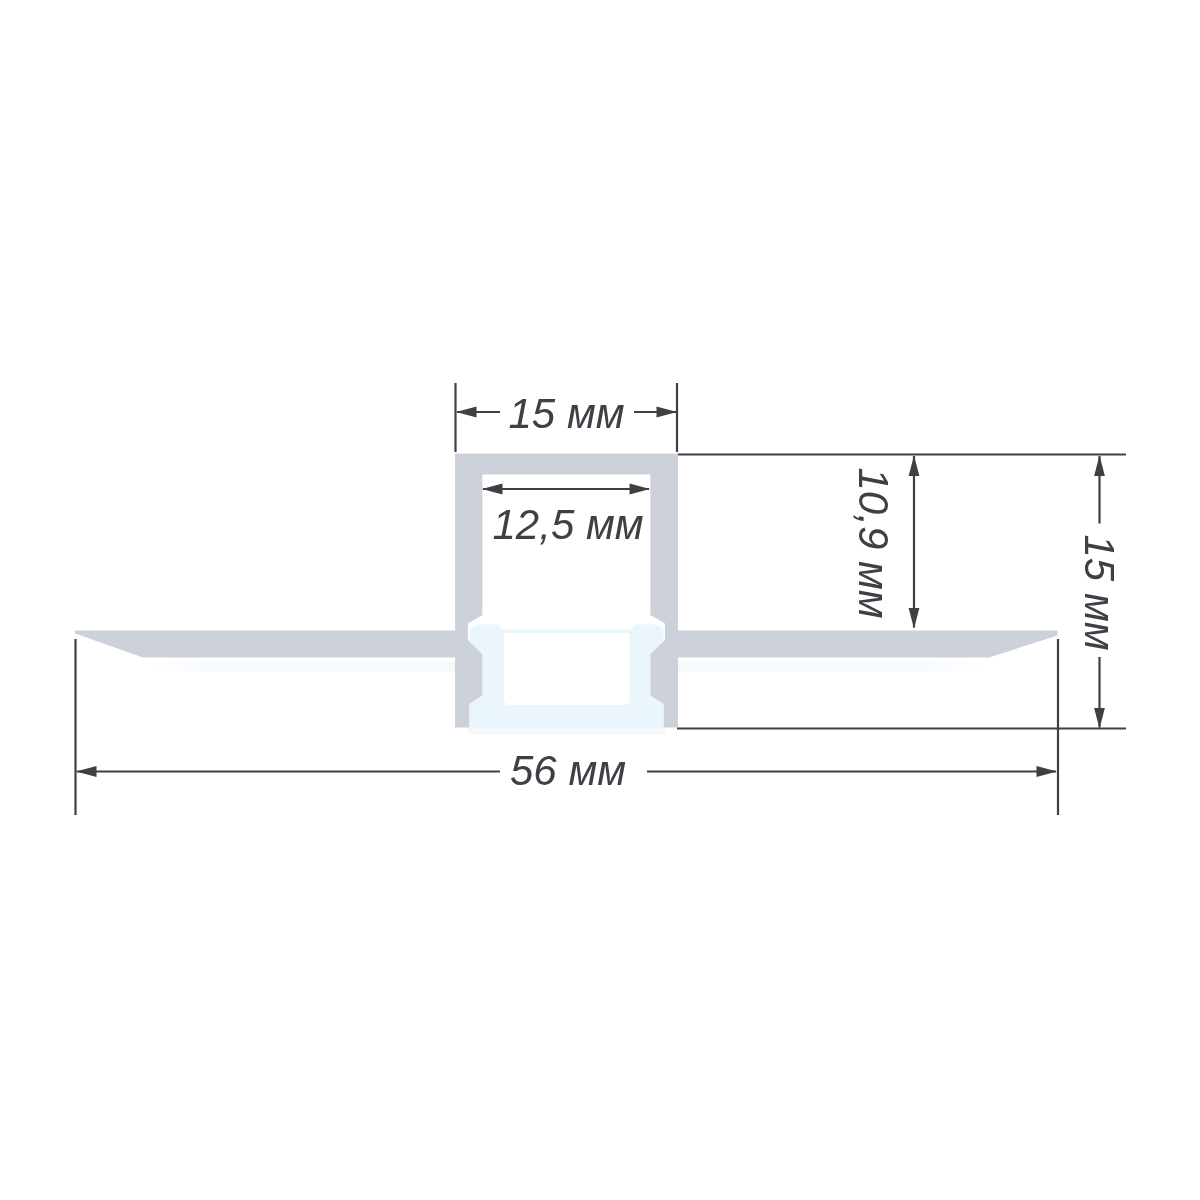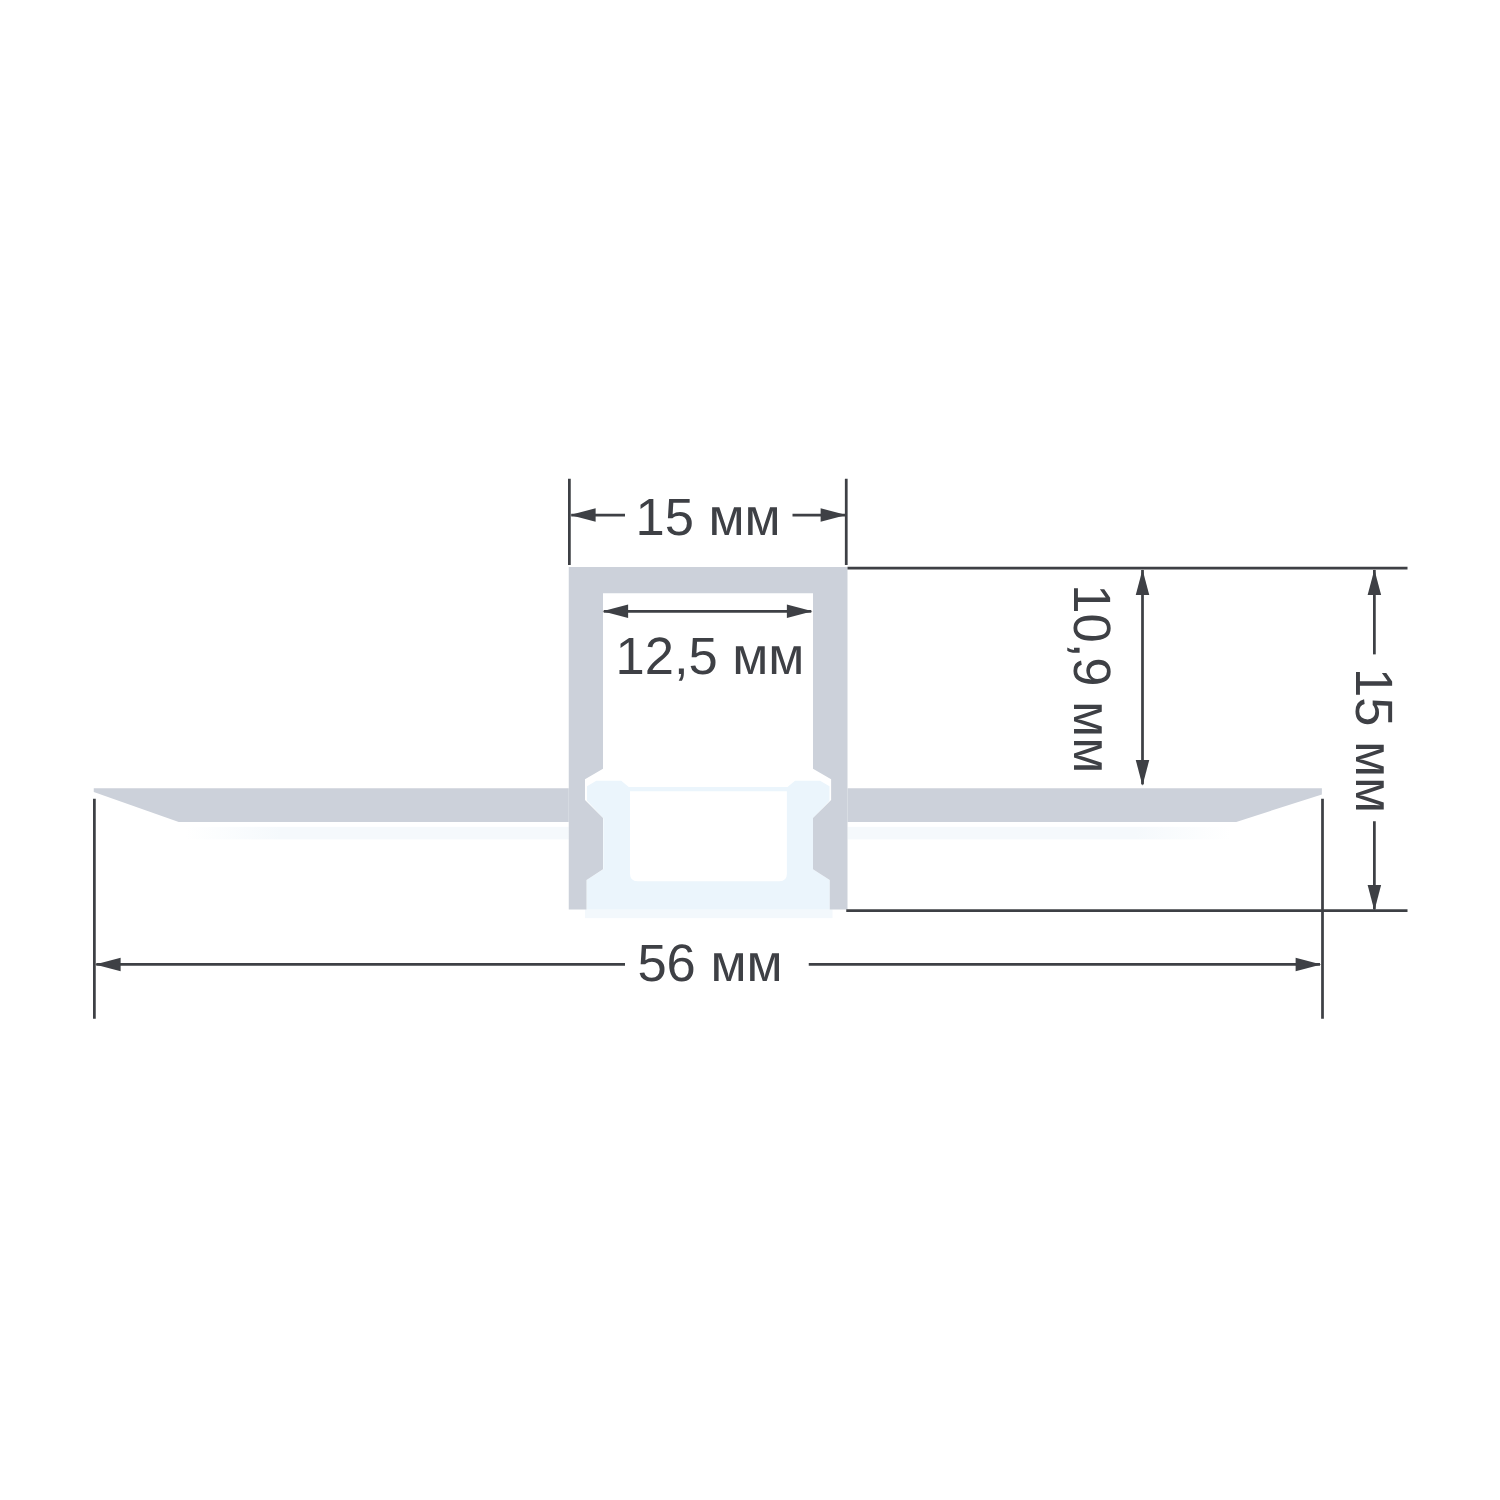--- a/index.html
+++ b/index.html
@@ -1,16 +1,16 @@
 <!DOCTYPE html>
 <html><head>
 <meta charset="utf-8">
 <style>
   html,body{margin:0;padding:0;background:#ffffff;}
-  .wrap{width:956px;height:1200px;position:relative;background:#f97316;}
+  .wrap{width:956px;height:1200px;position:relative;background:#f97316;font-style:italic;}
   text{font-family:"Liberation Sans", sans-serif;fill:#3e4045;}
 </style>
 </head>
 <body>
 <div class="wrap">
 <svg width="1200" height="1200" viewBox="0 0 1200 1200" xmlns="http://www.w3.org/2000/svg">
 
   <rect x="0" y="0" width="1200" height="1200" fill="#ffffff"></rect>
   <defs>
     <linearGradient id="shL" x1="0" y1="0" x2="1" y2="0">

